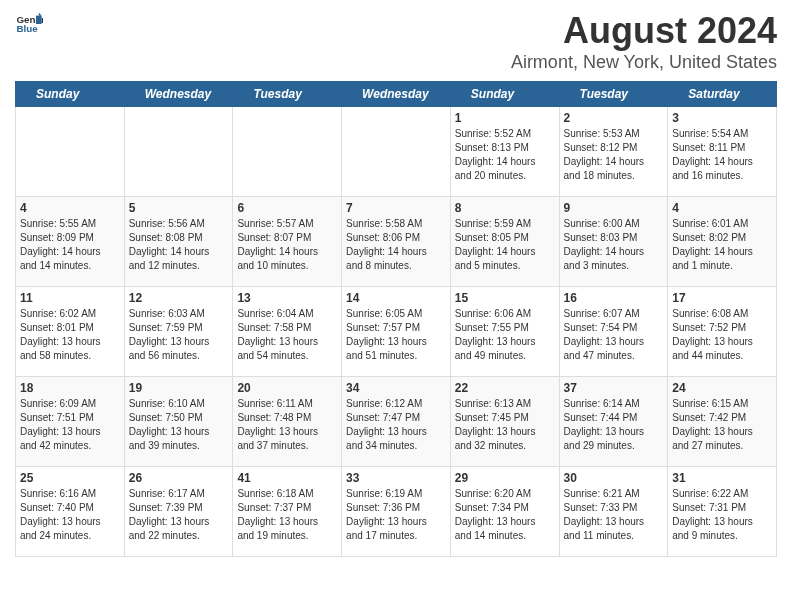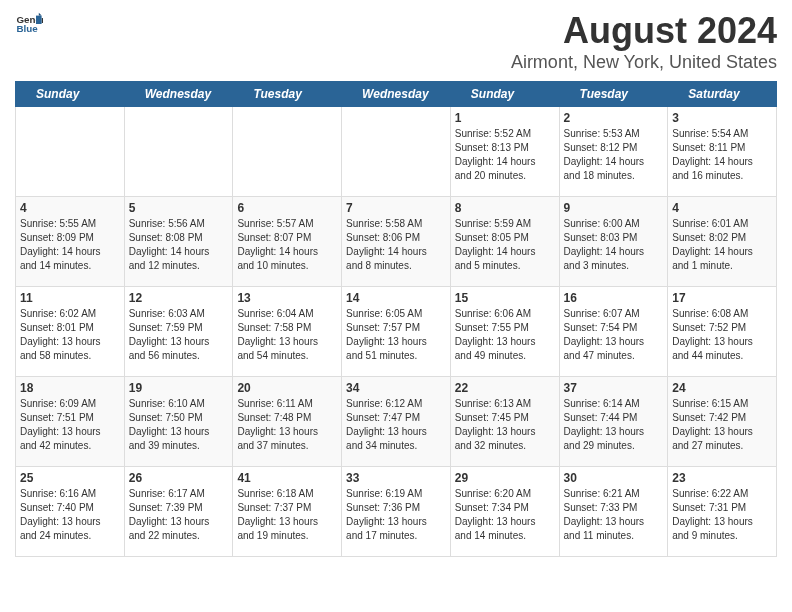--- a/index.html
+++ b/index.html
@@ -241,18 +241,18 @@
         </td>
         <td>
           <span class="day-number">29</span>
           <div class="cell-content">Sunrise: 6:20 AM<br>Sunset: 7:34 PM<br>Daylight: 13 hours and 14 minutes.</div>
         </td>
         <td>
           <span class="day-number">30</span>
           <div class="cell-content">Sunrise: 6:21 AM<br>Sunset: 7:33 PM<br>Daylight: 13 hours and 11 minutes.</div>
         </td>
         <td>
-          <span class="day-number">23</span>
+          <span class="day-number">31</span>
           <div class="cell-content">Sunrise: 6:22 AM<br>Sunset: 7:31 PM<br>Daylight: 13 hours and 9 minutes.</div>
         </td>
       </tr>
     </tbody>
 </table>
 
 </body></html>

